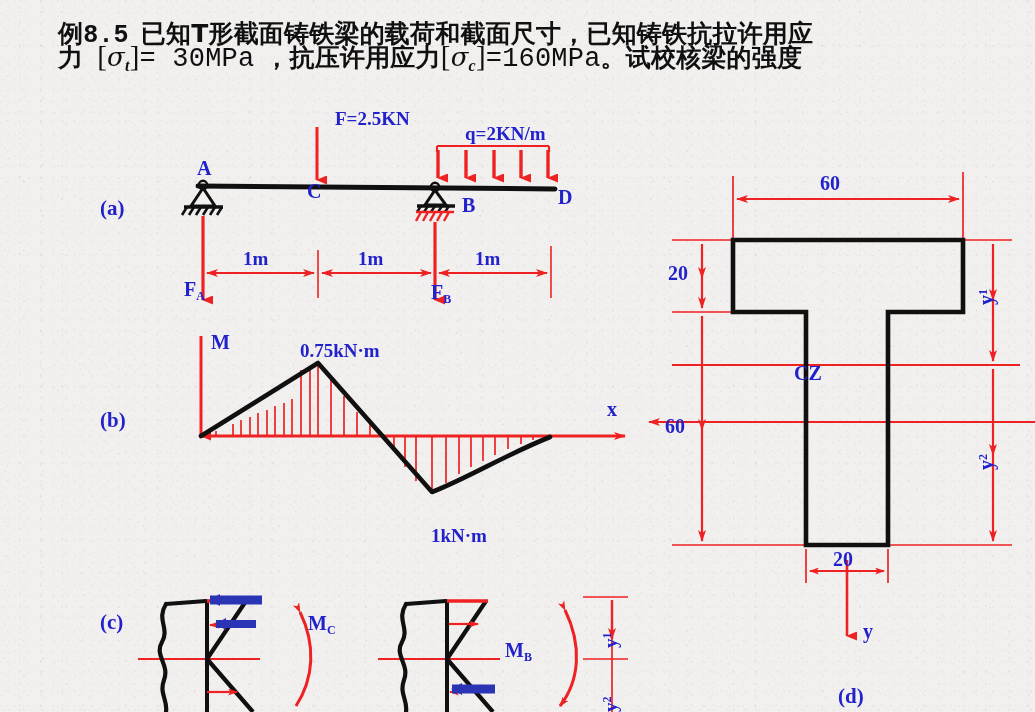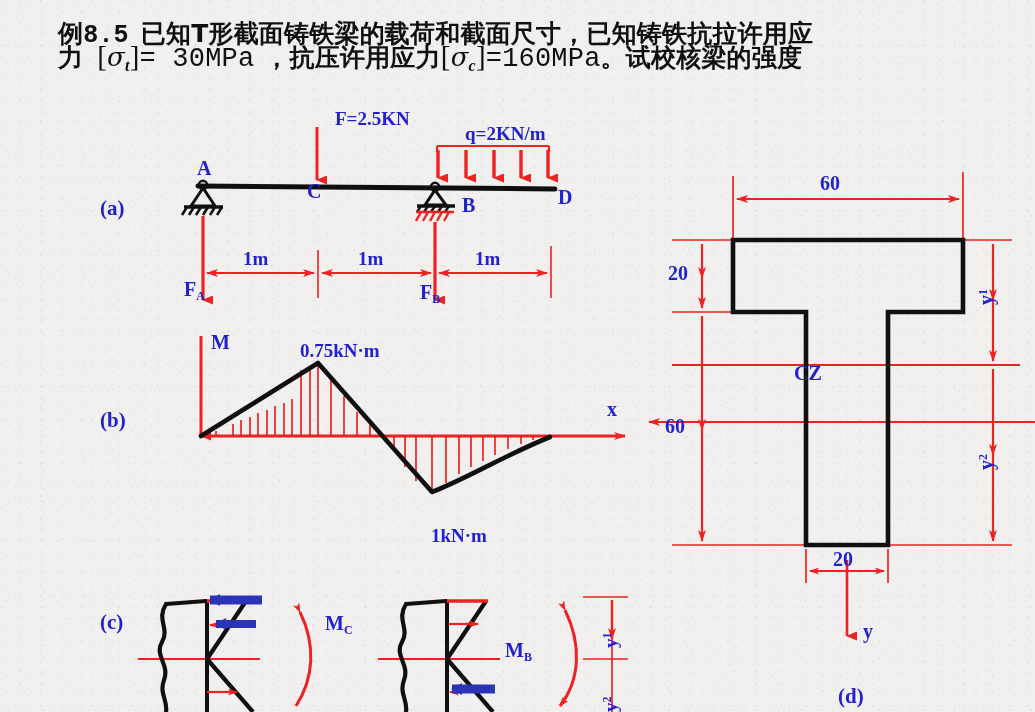--- a/index.html
+++ b/index.html
@@ -324,32 +324,32 @@
 <div class="blue panel-tag" style="left:838px;top:684px">(d)</div>
 
 <div class="blue lbl-md" style="left:335px;top:108px">F=2.5KN</div>
 <div class="blue lbl-md" style="left:465px;top:123px">q=2KN/m</div>
 <div class="blue lbl-lg" style="left:197px;top:157px">A</div>
 <div class="blue lbl-lg" style="left:307px;top:180px">C</div>
 <div class="blue lbl-lg" style="left:462px;top:194px">B</div>
 <div class="blue lbl-lg" style="left:558px;top:186px">D</div>
 
 <div class="blue lbl-lg" style="left:184px;top:278px"><span>F</span><span class="sb">A</span></div>
-<div class="blue lbl-lg" style="left:420px;top:281px"><span>F</span><span class="sb">B</span></div>
+<div class="blue lbl-lg" style="left:431px;top:281px"><span>F</span><span class="sb">B</span></div>
 
 <div class="blue lbl-md" style="left:243px;top:248px">1m</div>
 <div class="blue lbl-md" style="left:358px;top:248px">1m</div>
 <div class="blue lbl-md" style="left:475px;top:248px">1m</div>
 
 <div class="blue lbl-lg" style="left:211px;top:331px">M</div>
 <div class="blue lbl-lg" style="left:607px;top:398px">x</div>
 <div class="blue lbl-md" style="left:300px;top:340px">0.75kN·m</div>
 <div class="blue lbl-md" style="left:431px;top:525px">1kN·m</div>
 
-<div class="blue lbl-lg" style="left:325px;top:612px"><span>M</span><span class="sb">C</span></div>
+<div class="blue lbl-lg" style="left:308px;top:612px"><span>M</span><span class="sb">C</span></div>
 <div class="blue lbl-lg" style="left:505px;top:639px"><span>M</span><span class="sb">B</span></div>
 <div class="blue lbl-md rot-left" style="left:600px;top:648px"><span>y</span><span class="sp">1</span></div>
 <div class="blue lbl-md rot-left" style="left:600px;top:712px"><span>y</span><span class="sp">2</span></div>
 
 <div class="blue lbl-lg" style="left:820px;top:172px">60</div>
 <div class="blue lbl-lg" style="left:668px;top:262px">20</div>
 <div class="blue lbl-lg" style="left:665px;top:415px">60</div>
 <div class="blue lbl-lg" style="left:833px;top:548px">20</div>
 <div class="blue lbl-lg" style="left:794px;top:362px">CZ</div>
 <div class="blue lbl-lg rot-left" style="left:975px;top:305px"><span>y</span><span class="sp">1</span></div>

